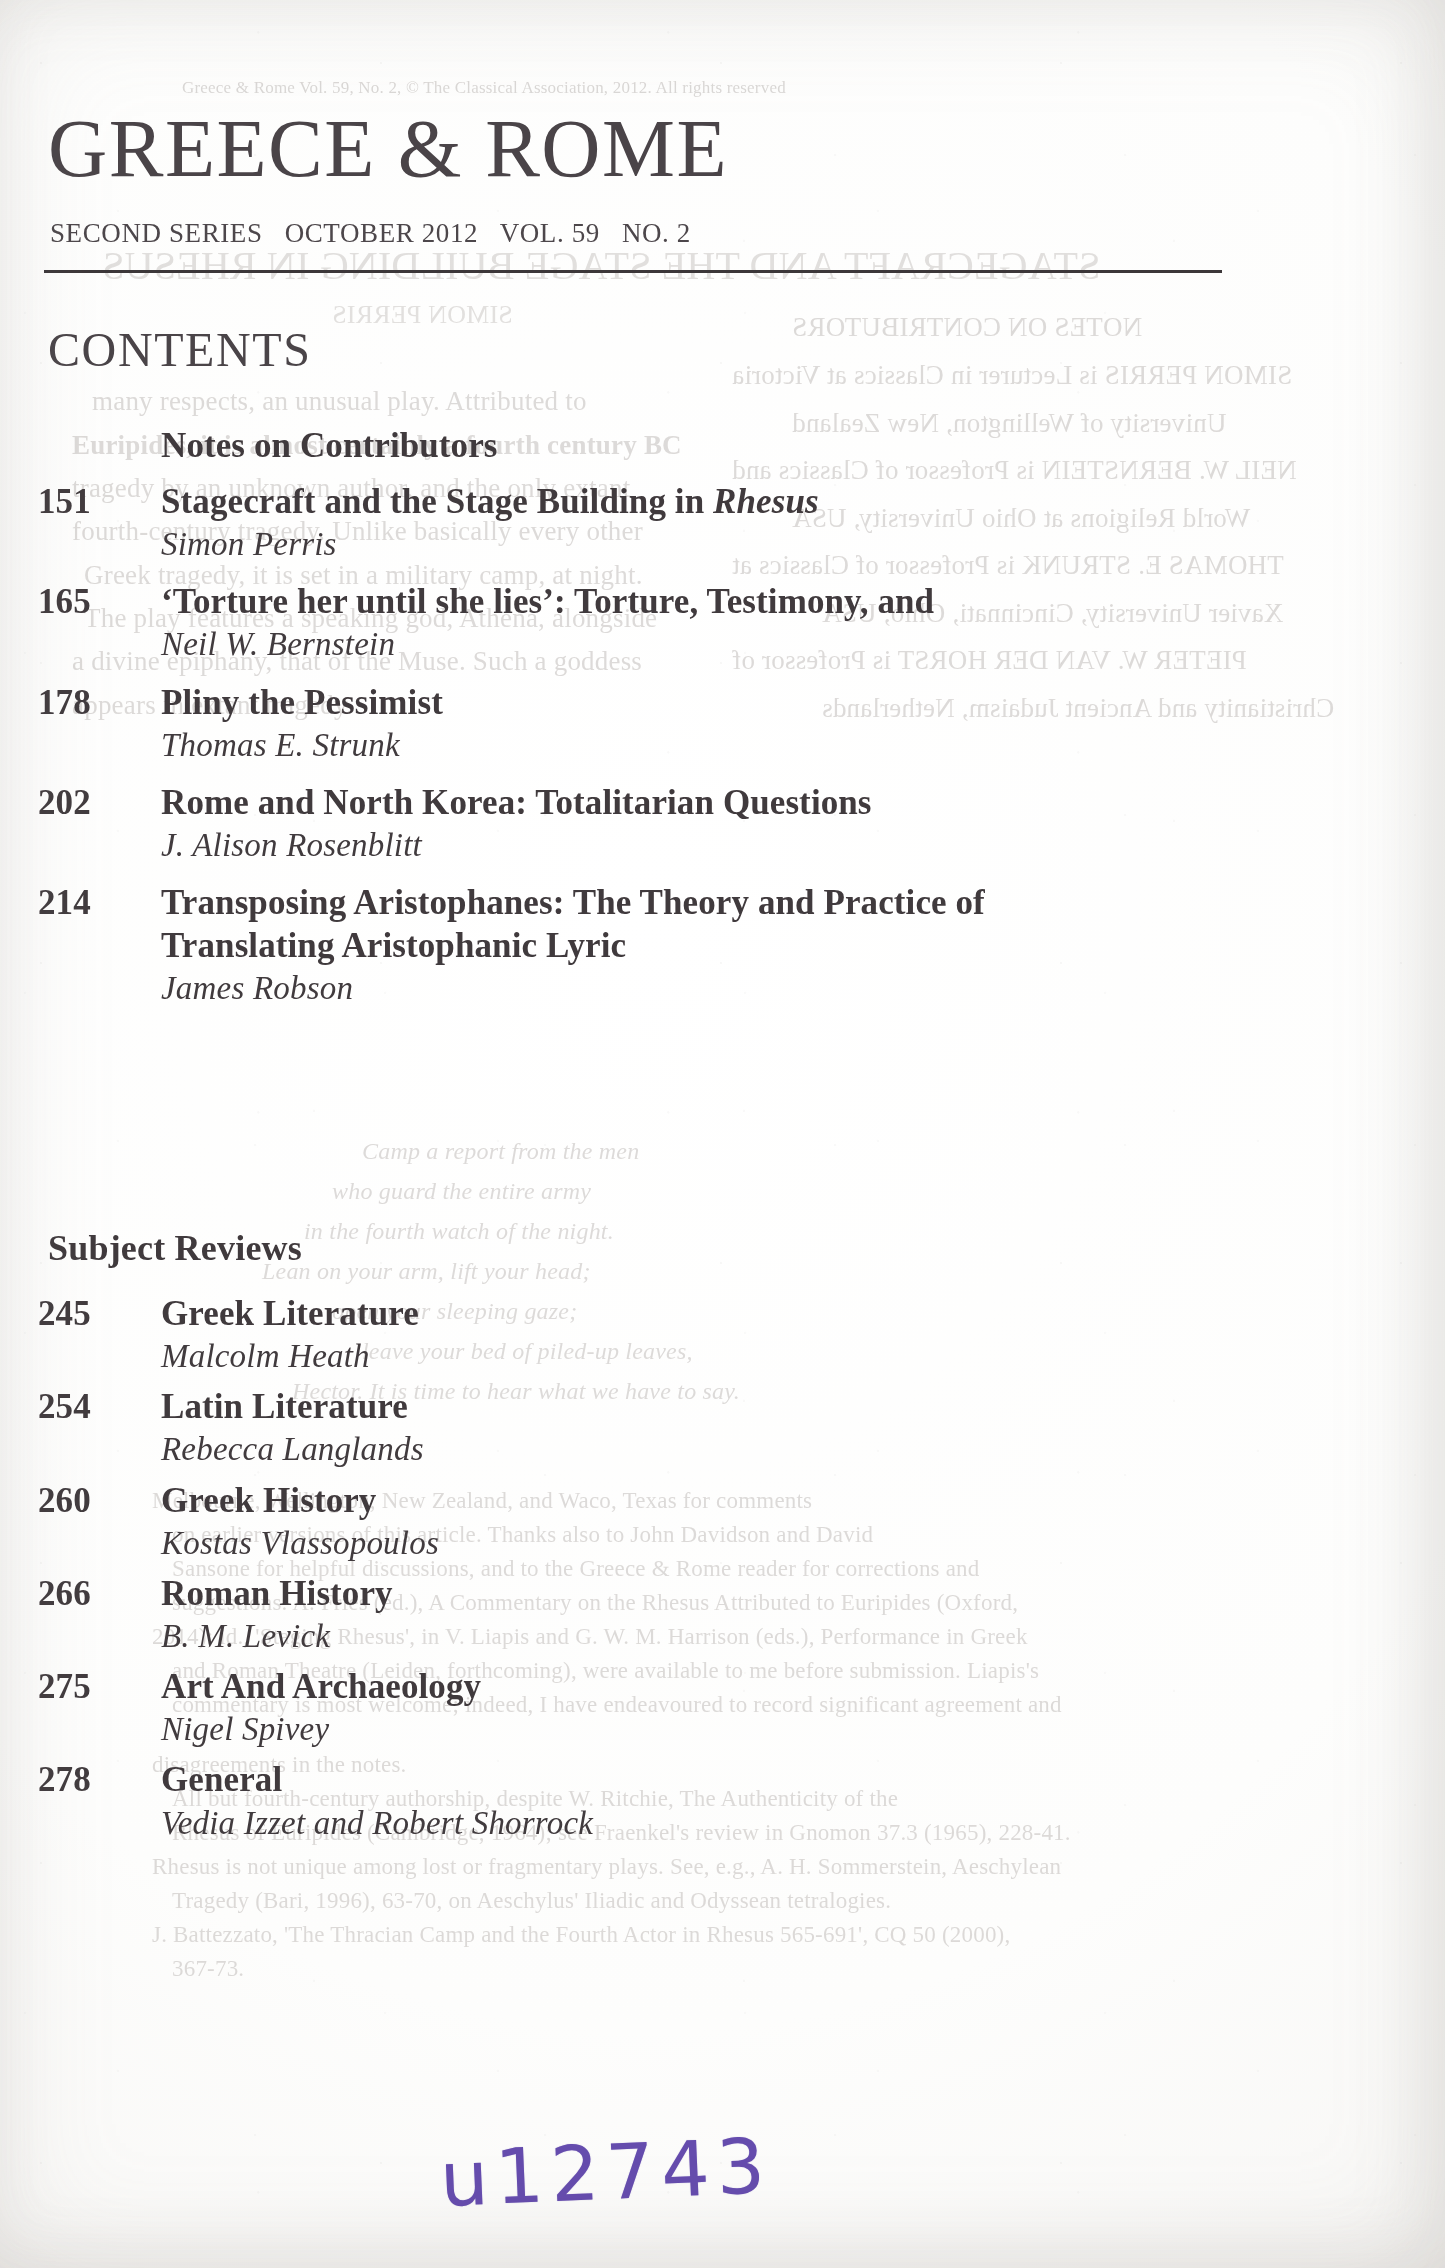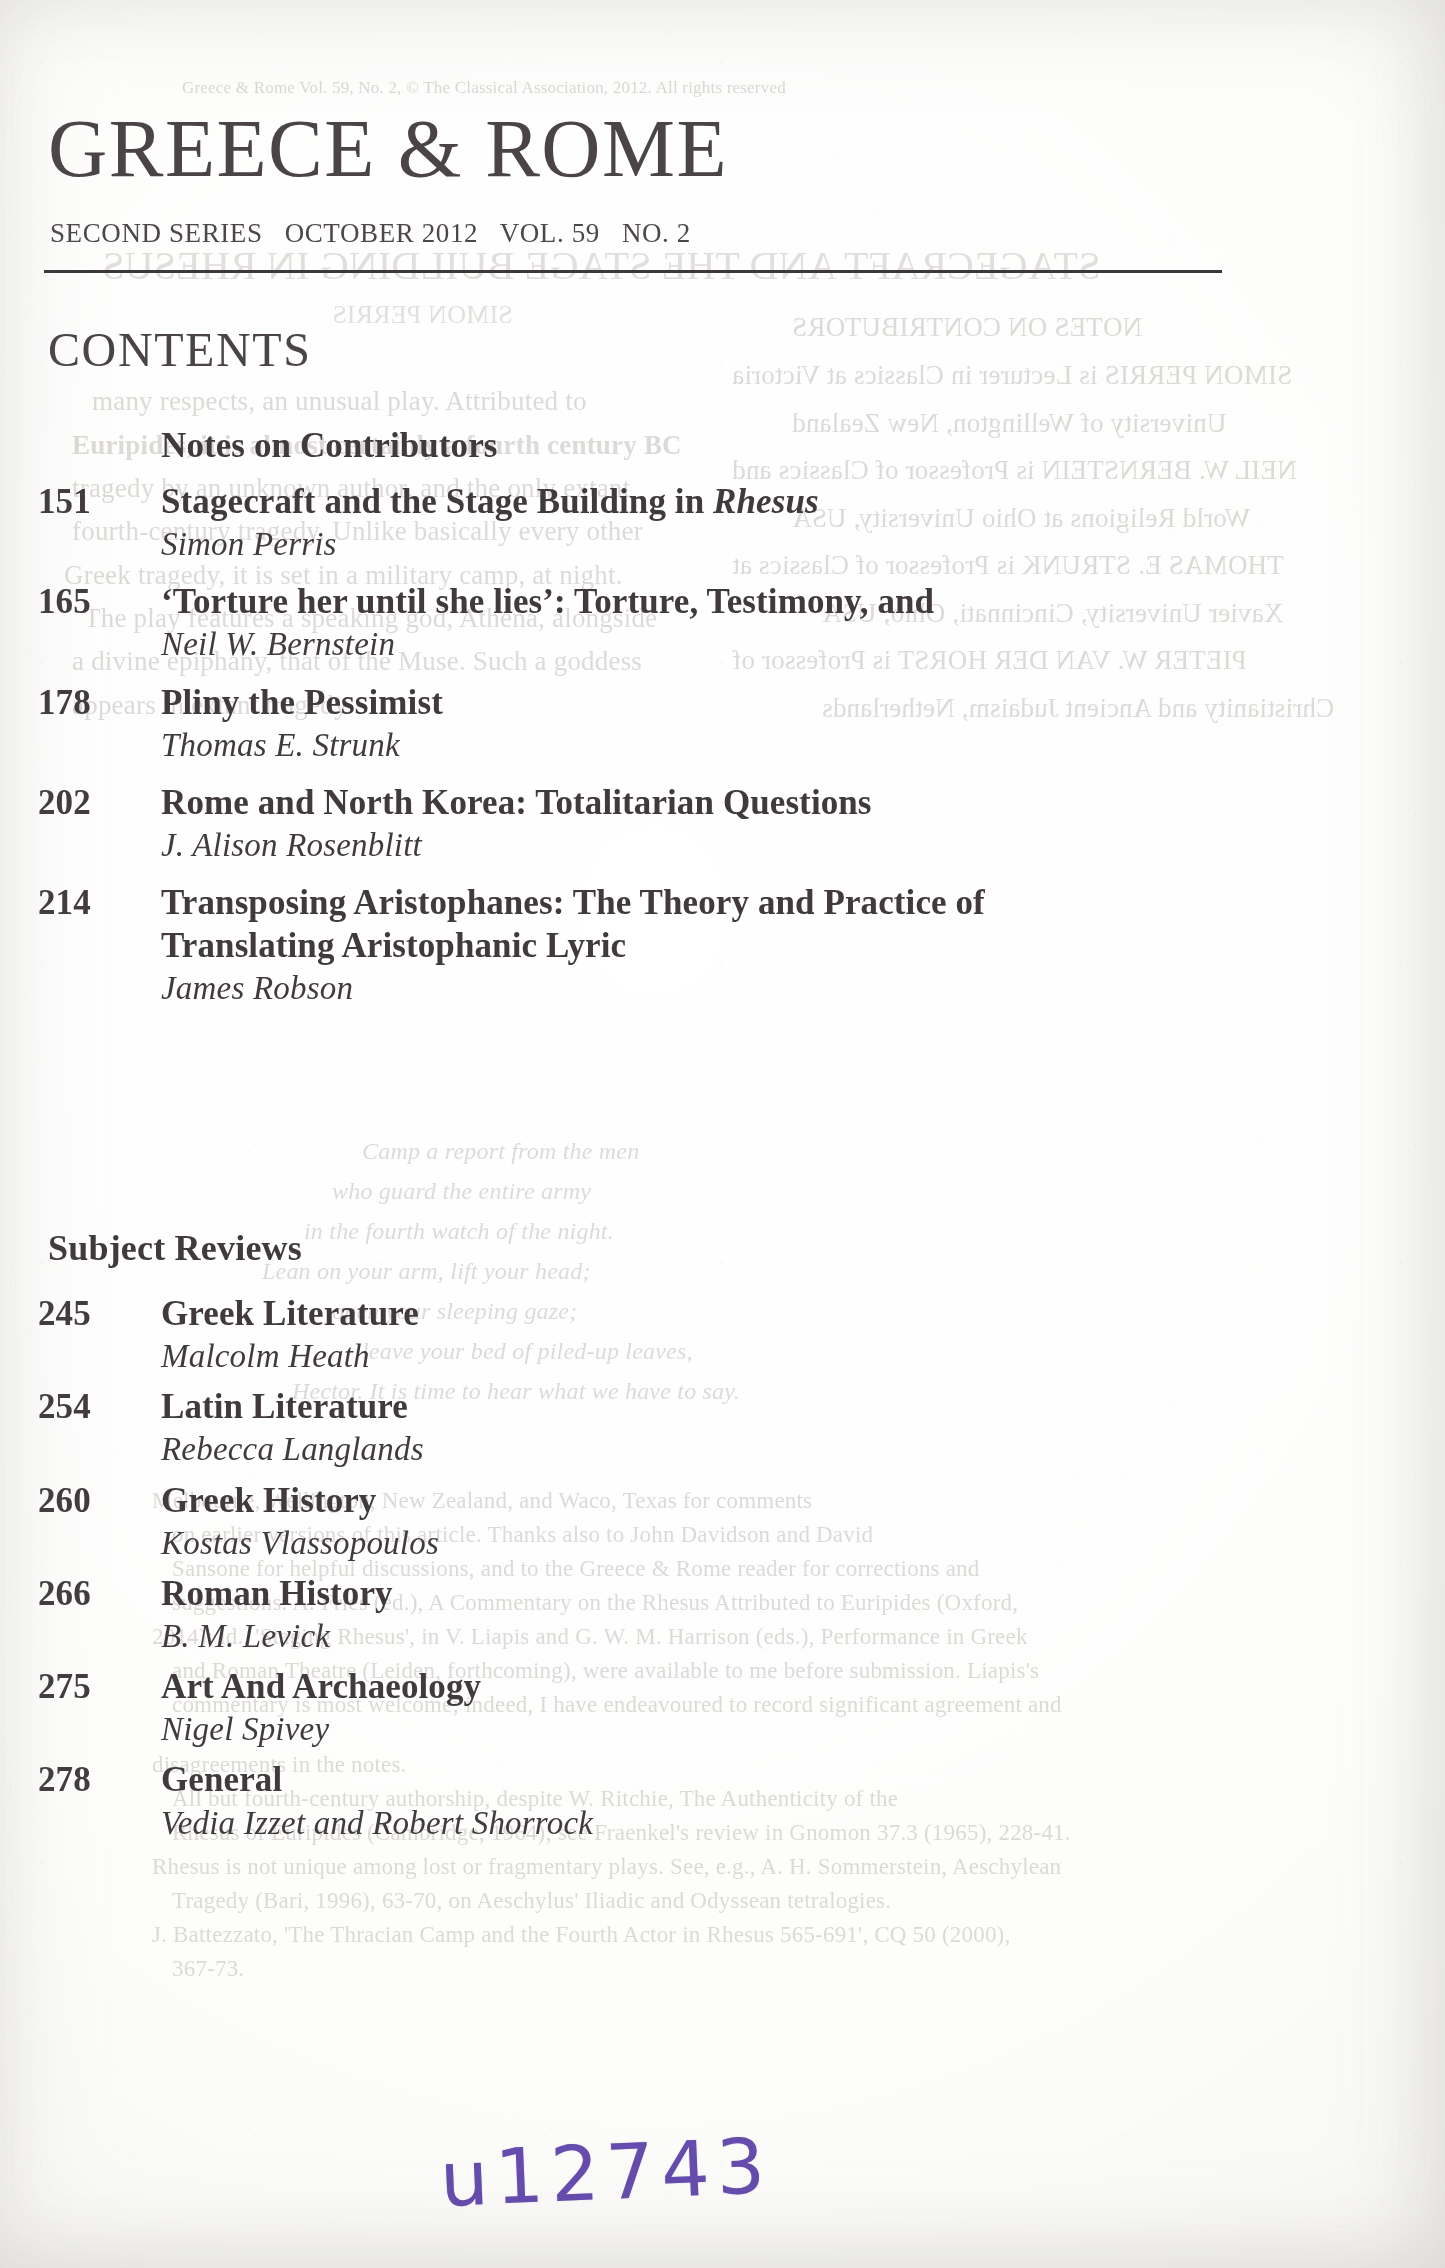--- a/index.html
+++ b/index.html
@@ -62,21 +62,21 @@
 
   .bt-copyright { left: 150px; top: 78px;  font-size: 17px; color: #b4afac; }
 
   .bt-hdr       { left: 70px;  top: 242px; font-size: 40px; letter-spacing: 1.2px; color: #c2bebb; }
   .bt-sub       { left: 300px; top: 300px; font-size: 26px; color: #c4c0bd; }
 
   .bt-l1  { left: 60px;  top: 386px; font-size: 27px; }
   .bt-l2  { left: 40px;  top: 430px; font-size: 27px; font-weight: bold; }
   .bt-l3  { left: 40px;  top: 473px; font-size: 27px; }
   .bt-l4  { left: 40px;  top: 516px; font-size: 27px; }
-  .bt-l5  { left: 32px;  top: 560px; font-size: 27px; }
+  .bt-l5  { left: 52px;  top: 560px; font-size: 27px; }
   .bt-l6  { left: 52px;  top: 603px; font-size: 27px; }
   .bt-l7  { left: 40px;  top: 646px; font-size: 27px; }
   .bt-l8  { left: 40px;  top: 690px; font-size: 27px; }
 
   .bt-r1  { left: 760px; top: 312px; font-size: 27px; }
   .bt-r2  { left: 700px; top: 360px; font-size: 27px; }
   .bt-r3  { left: 760px; top: 408px; font-size: 27px; }
   .bt-r4  { left: 700px; top: 455px; font-size: 27px; }
   .bt-r5  { left: 760px; top: 503px; font-size: 27px; }
   .bt-r6  { left: 700px; top: 550px; font-size: 27px; }

